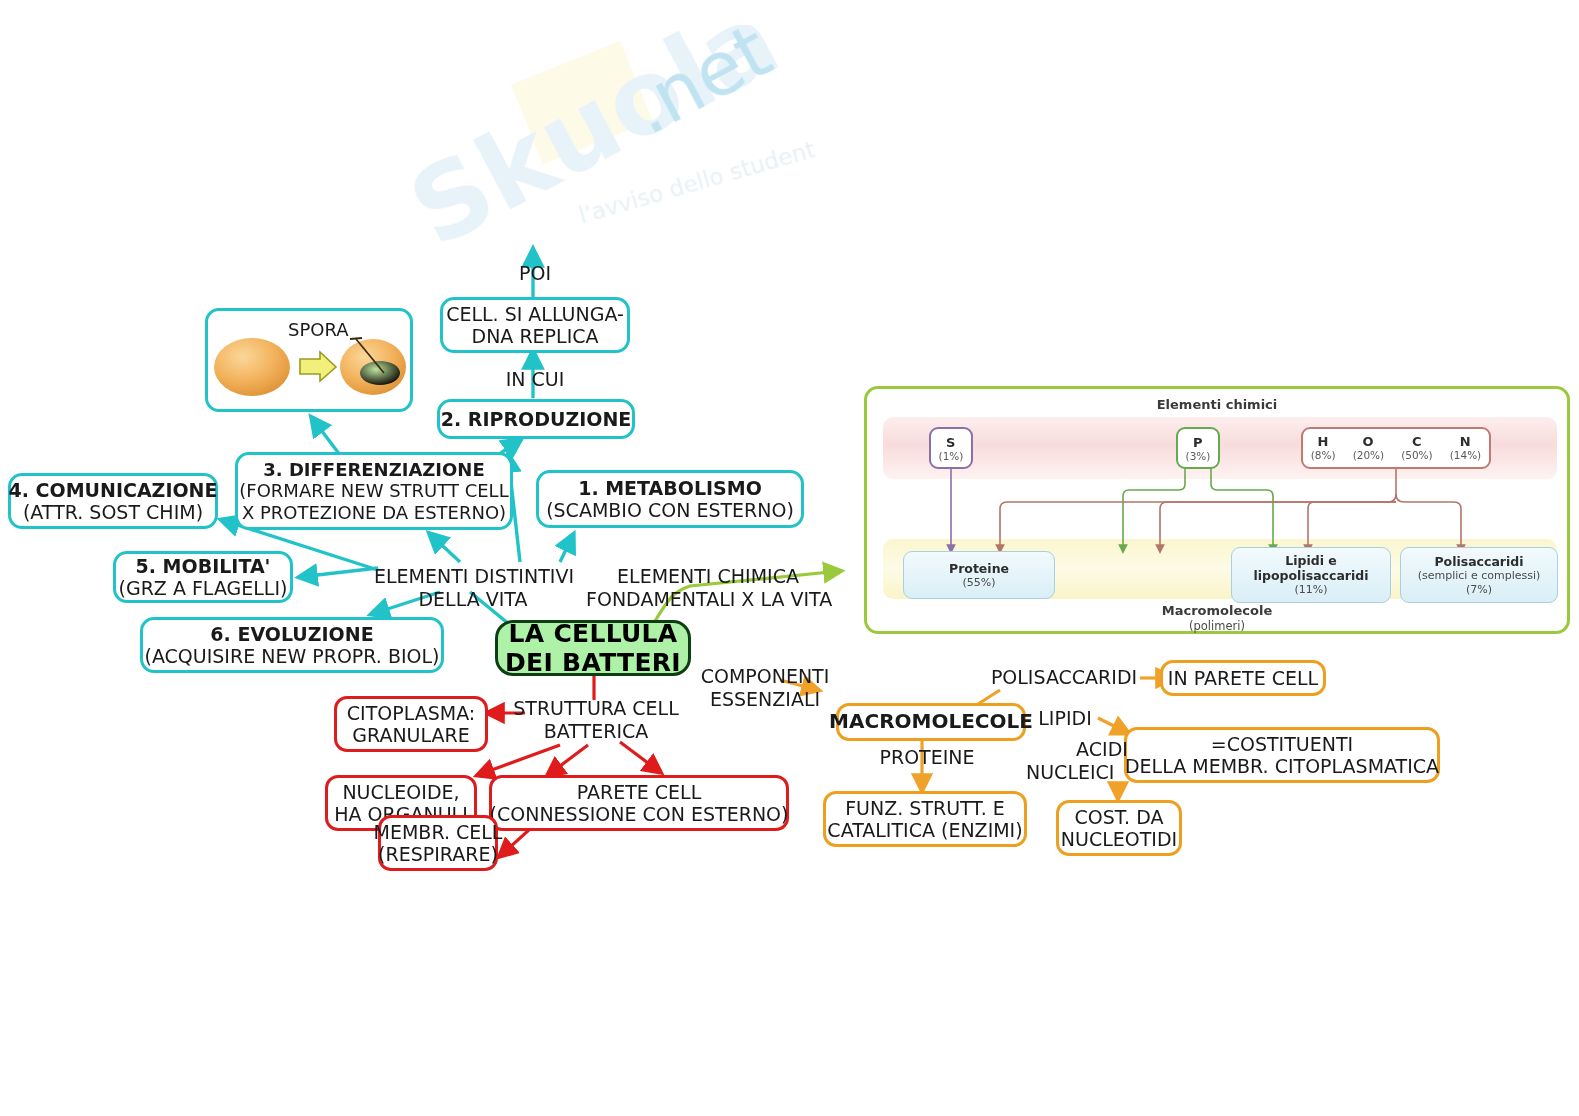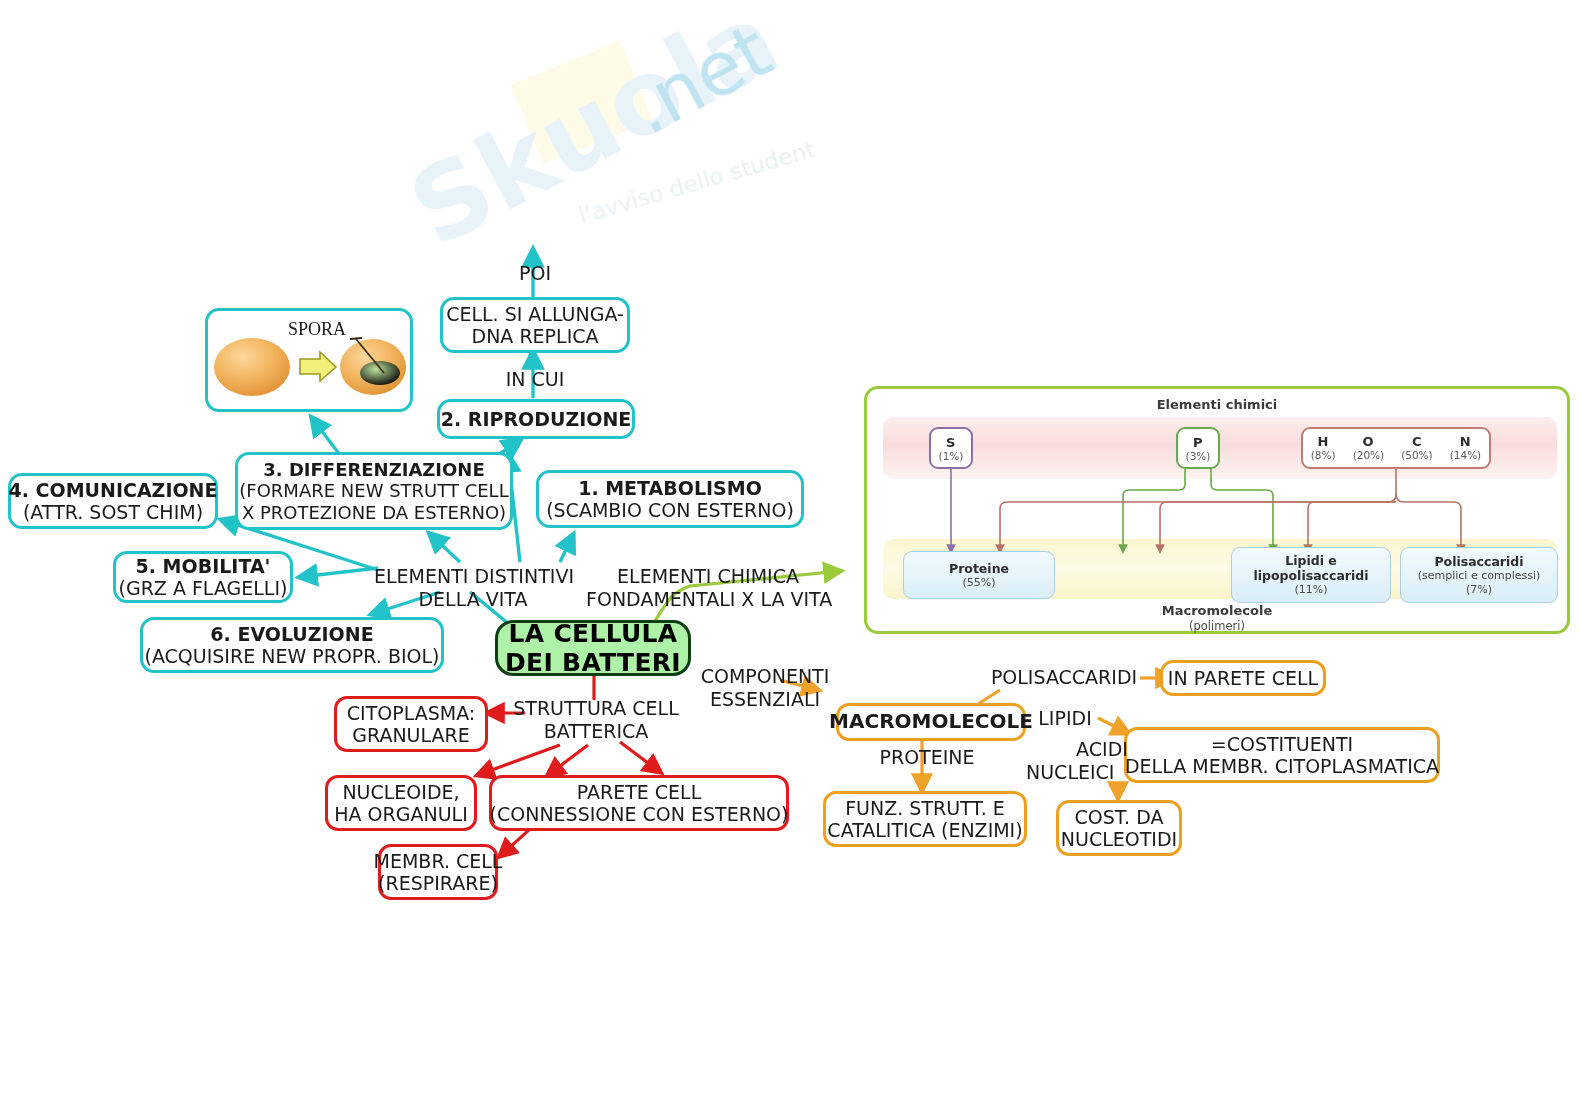--- a/index.html
+++ b/index.html
@@ -195,21 +195,21 @@
           <stop offset="100%" stop-color="#58a455"></stop>
         </radialGradient>
       </defs>
       <ellipse cx="44" cy="56" rx="38" ry="29" fill="url(#gcell)"></ellipse>
       <path d="M92,48 L112,48 L112,41 L128,56 L112,70 L112,63 L92,63 Z" fill="#f2f07a" stroke="#9a9a22" stroke-width="1.6"></path>
       <ellipse cx="165" cy="56" rx="33" ry="28" fill="url(#gcell)"></ellipse>
       <ellipse cx="172" cy="62" rx="20" ry="12" fill="url(#gspore)" opacity="0.95"></ellipse>
       <line x1="148" y1="28" x2="176" y2="62" stroke="#3a2a12" stroke-width="1.7"></line>
       <line x1="142" y1="28" x2="154" y2="27" stroke="#3a2a12" stroke-width="2"></line>
     </svg>
-    <span class="lbl" style="left:80px;top:8px;font-size:18px;font-family:Liberation Serif, serif;">SPORA</span>
+    <span class="lbl" style="left:80px;top:8px;font-size:18px;">SPORA</span>
   </div>
 
   <div class="node greenmain" style="left:495px;top:620px;width:196px;height:56px;">
     <span class="l1">LA CELLULA</span>
     <span class="l2">DEI BATTERI</span>
   </div>
 
   <div class="node red" style="left:334px;top:696px;width:154px;height:56px;">
     <span class="l1">CITOPLASMA:</span>
     <span class="l2">GRANULARE</span>
@@ -218,21 +218,21 @@
   <div class="node red" style="left:325px;top:775px;width:152px;height:56px;">
     <span class="l1">NUCLEOIDE,</span>
     <span class="l2">HA ORGANULI</span>
   </div>
 
   <div class="node red" style="left:489px;top:775px;width:300px;height:56px;">
     <span class="l1">PARETE CELL</span>
     <span class="l2">(CONNESSIONE CON ESTERNO)</span>
   </div>
 
-  <div class="node red" style="left:378px;top:844px;width:120px;height:56px;">
+  <div class="node red" style="left:378px;top:815px;width:120px;height:56px;">
     <span class="l1">MEMBR. CELL</span>
     <span class="l2">(RESPIRARE)</span>
   </div>
 
   <div class="node orange bold" style="left:836px;top:703px;width:190px;height:38px;">
     <span class="l1">MACROMOLECOLE</span>
   </div>
 
   <div class="node orange" style="left:1160px;top:660px;width:166px;height:36px;">
     <span class="l1">IN PARETE CELL</span>

